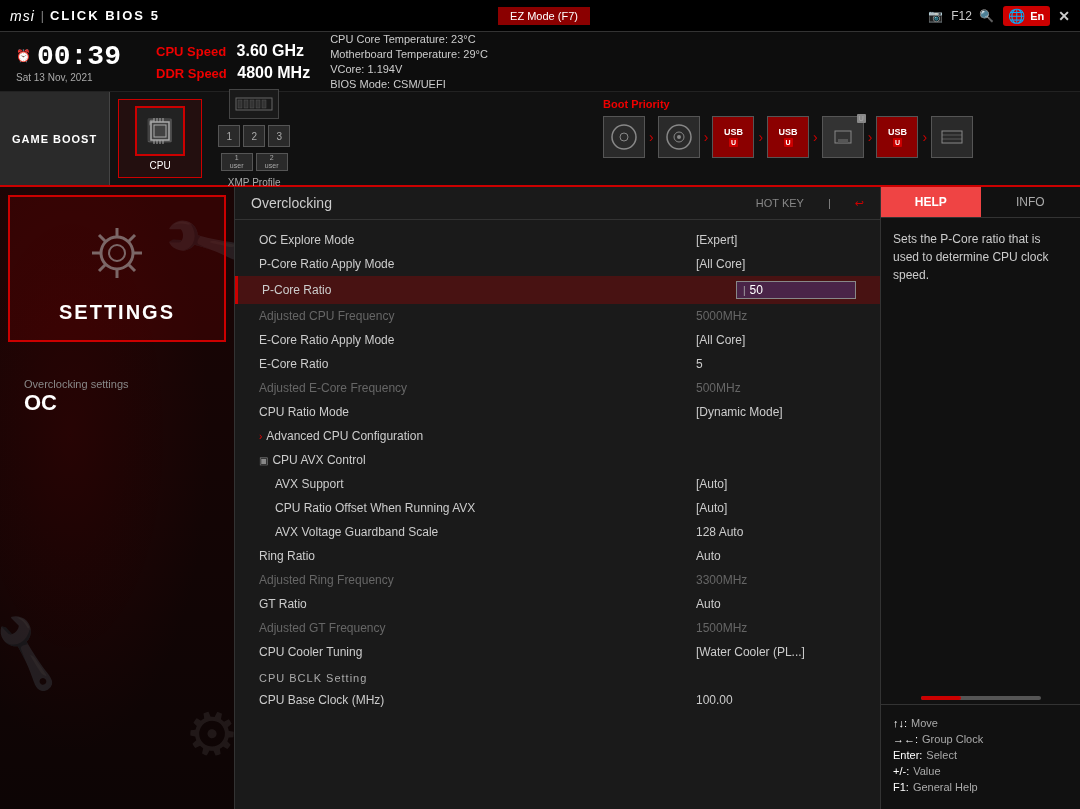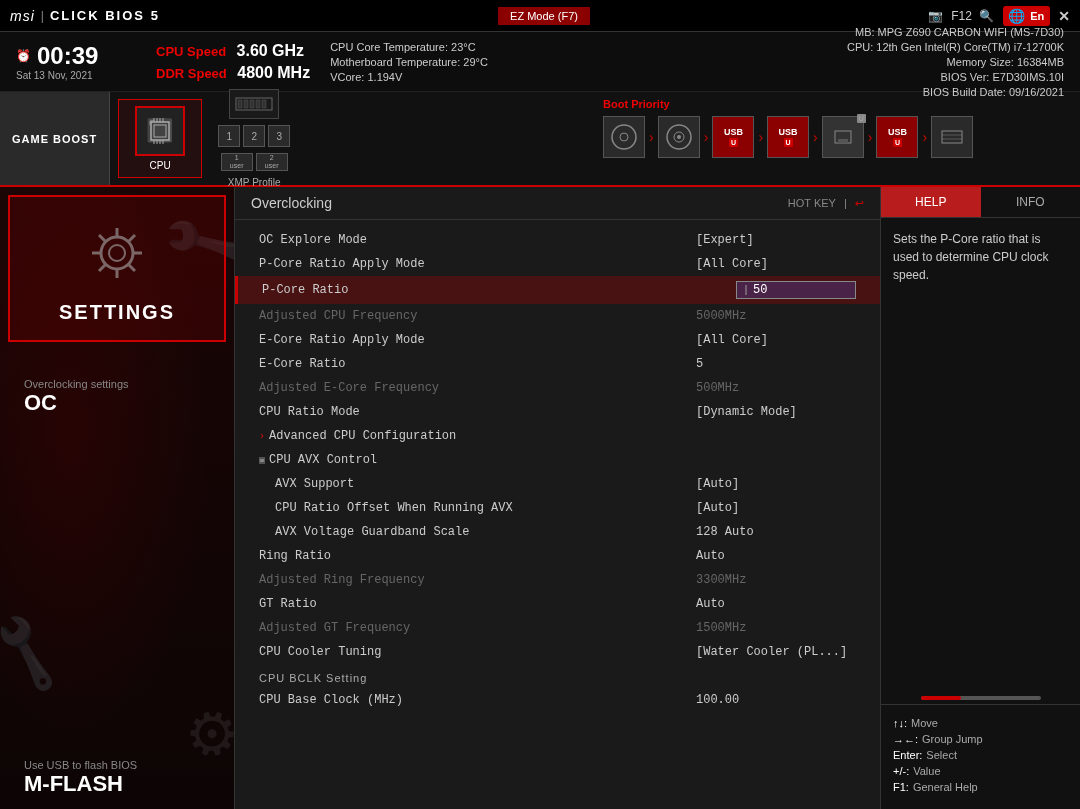--- a/index.html
+++ b/index.html
@@ -91,21 +91,21 @@
       display: flex;
       flex-direction: column;
       min-width: 120px;
     }
     .clock-time {
       display: flex;
       align-items: center;
       gap: 6px;
     }
     .clock-icon { color: #aaa; font-size: 12px; }
-    .time-text { color: #fff; font-size: 24px; font-weight: bold; font-family: Liberation Sans, sans-serif; }
+    .time-text { color: #fff; font-size: 28px; font-weight: bold; font-family: Liberation Mono, monospace; }
     .date-text { color: #aaa; font-size: 10px; }
     .speeds-section {
       display: flex;
       flex-direction: column;
       gap: 4px;
     }
     .cpu-speed { color: #e00; font-size: 13px; font-weight: bold; }
     .ddr-speed { color: #e00; font-size: 13px; font-weight: bold; }
     .speed-val { color: #fff; font-size: 16px; font-weight: bold; margin-left: 6px; }
     .temps-section {
@@ -317,21 +317,21 @@
       background: #1a1a1a;
       text-align: right;
     }
     .oc-title {
       color: #ccc;
       font-size: 14px;
     }
     .hot-key-area {
       display: flex;
       align-items: center;
-      gap: 8px;
+      gap: 24px;
       color: #888;
       font-size: 11px;
     }
     .oc-settings-list {
       flex: 1;
       overflow-y: auto;
       padding: 8px 0;
       position: relative;
     }
     .oc-settings-list::-webkit-scrollbar { width: 6px; }
@@ -344,21 +344,20 @@
       padding: 8px 24px 4px;
       letter-spacing: 1px;
     }
     .setting-row {
       display: flex;
       align-items: center;
       padding: 5px 24px;
       font-size: 12px;
       cursor: pointer;
       justify-content: space-between;
-      font-family: Liberation Mono, monospace;
     }
     .setting-row.highlighted {
       background: rgba(180,0,0,0.3);
       border-left: 3px solid #c00;
     }
     .setting-name { color: #ccc; font-size: 12px; }
     .setting-name.dimmed { color: #666; }
     .setting-value {
       color: #ccc;
       font-size: 12px;
@@ -405,23 +404,23 @@
     }
     .right-tab {
       flex: 1;
       text-align: center;
       padding: 8px 0;
       font-size: 12px;
       cursor: pointer;
       color: #aaa;
     }
     .right-tab.active {
-      background: #b91c1c;
+      background: #ef4444;
       color: #fff;
-      font-weight: normal;
+      font-weight: bold;
     }
     .right-panel-content {
       padding: 12px;
       flex: 1;
       font-size: 12px;
       color: #ccc;
       line-height: 1.5;
     }
     .right-panel-shortcuts {
       padding: 12px;
@@ -487,27 +486,21 @@
     </div>
     <div>
       <span class="ddr-speed">DDR Speed</span>
       <span class="speed-val">4800 MHz</span>
     </div>
   </div>
   <div class="temps-section">
     <span>CPU Core Temperature: 23°C</span>
     <span>Motherboard Temperature: 29°C</span>
     <span>VCore: 1.194V</span>
-  </div>
-  <div class="mb-section">
-    <span>MB: MPG Z690 CARBON WIFI (MS-7D30)</span>
-    <span>CPU: 12th Gen Intel(R) Core(TM) i7-12700K</span>
-    <span>Memory Size: 16384MB</span>
-    <span>BIOS Ver: E7D30IMS.10I</span>
-    <span>BIOS Build Date: 09/16/2021</span>
+    <span>BIOS Mode: CSM/UEFI</span>
   </div>
 </div>
 
 <div class="game-boost-bar">
   <div class="game-boost-label">GAME BOOST</div>
   <div class="boost-tabs">
 
     <div class="boost-tab active">
       <div style="width:50px;height:50px;border:2px solid #c00;background:#222;display:flex;align-items:center;justify-content:center;">
         <span style="color:#ccc;font-size:22px;font-weight:bold;">⬛</span>
@@ -637,24 +630,20 @@
         </svg>
       </div>
       <span class="settings-label">SETTINGS</span>
     </div>
 
     <div class="sidebar-item-oc" style="margin-top:16px;">
       <div class="oc-sublabel">Overclocking settings</div>
       <div class="oc-label">OC</div>
     </div>
 
-    <div class="sidebar-item-mflash" style="margin-top:auto;padding-bottom:12px;">
-      <div class="mflash-sublabel">Use USB to flash BIOS</div>
-      <div class="mflash-label">M-FLASH</div>
-    </div>
   </div>
 
   <div class="main-panel">
 
     <div class="oc-header">
       <span class="oc-title">Overclocking</span>
       <div class="hot-key-area">
         <span>HOT KEY</span>
         <span style="color:#888;">|</span>
         <span style="color:#c00;cursor:pointer;">↩</span>
@@ -786,21 +775,21 @@
         <div style="width:40px;height:4px;background:#c00;border-radius:2px;"></div>
       </div>
     </div>
     <div class="right-panel-shortcuts">
       <div class="shortcut-row">
         <span class="shortcut-key">↑↓:</span>
         <span>Move</span>
       </div>
       <div class="shortcut-row">
         <span class="shortcut-key">→←:</span>
-        <span>Group Jump</span>
+        <span>Group Clock</span>
       </div>
       <div class="shortcut-row">
         <span class="shortcut-key">Enter:</span>
         <span>Select</span>
       </div>
       <div class="shortcut-row">
         <span class="shortcut-key">+/-:</span>
         <span>Value</span>
       </div>
       <div class="shortcut-row">

